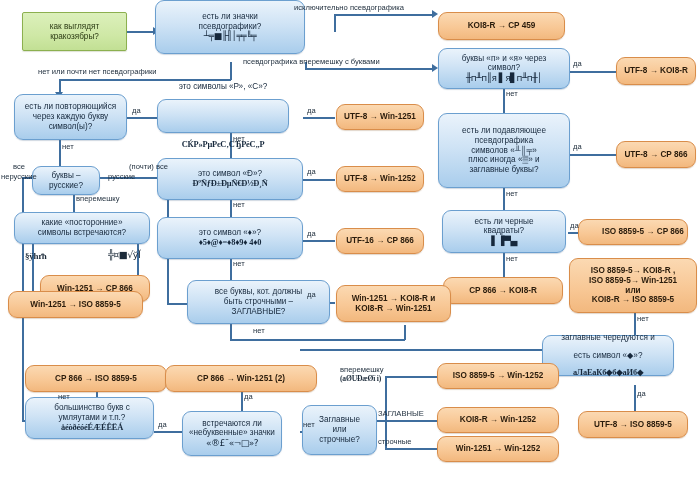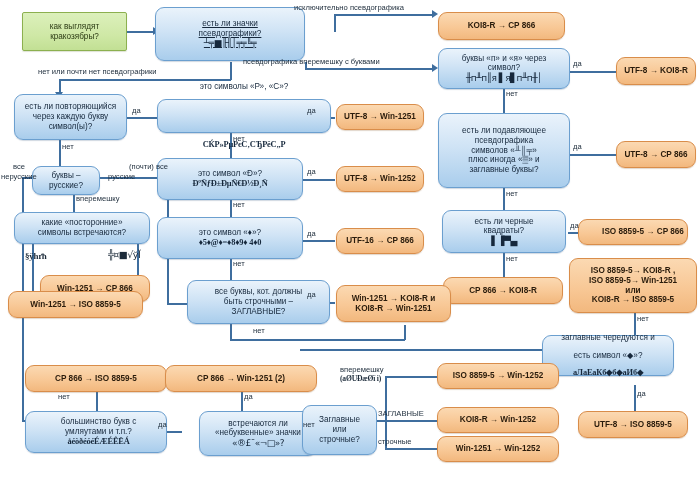--- a/index.html
+++ b/index.html
@@ -162,47 +162,47 @@
   <div class="line v" style="left:385px;top:420px;height:29px;"></div>
   <div class="line h" style="left:385px;top:448px;width:52px;"></div>
 
   <div class="line h" style="left:300px;top:349px;width:265px;"></div>
 
   <div class="node green" style="left:22px;top:12px;width:105px;height:39px;">
     <span class="l">как выглядят</span>
     <span class="l">кракозябры?</span>
   </div>
 
-  <div class="node blue" style="left:155px;top:7px;width:150px;height:54px;text-decoration:underline;">
+  <div class="node blue" style="left:155px;top:0;width:150px;height:54px;">
     <span class="l">есть ли значки</span>
     <span class="l">псевдографики?</span>
     <span class="l glyph">┴╤■╟╢│╤╤╚╤</span>
   </div>
 
   <div class="node orange" style="left:438px;top:12px;width:127px;height:28px;">
-    <span class="l">KOI8-R → CP 866</span>
+    <span class="l">KOI8-R → CP 459</span>
   </div>
 
   <div class="node blue" style="left:438px;top:48px;width:132px;height:41px;">
     <span class="l">буквы «п» и «я» через</span>
     <span class="l">символ?</span>
     <span class="l glyph">╫п╨п║я ▌я▋п╨п╫│</span>
   </div>
 
   <div class="node orange" style="left:616px;top:57px;width:80px;height:28px;">
     <span class="l">UTF-8 → KOI8-R</span>
   </div>
 
   <div class="node blue" style="left:14px;top:94px;width:113px;height:46px;">
     <span class="l">есть ли повторяющийся</span>
     <span class="l">через каждую букву</span>
     <span class="l">символ(ы)?</span>
   </div>
 
-  <div class="node blue" style="left:157px;top:99px;width:174px;height:34px;gap:48px;">
+  <div class="node blue" style="left:157px;top:99px;width:132px;height:34px;gap:48px;">
     <span class="l">это символы «Р», «С»?</span>
     <span class="l mono">СЌР»РµРєС‚СЂРёС„Р</span>
   </div>
 
   <div class="node orange" style="left:336px;top:104px;width:88px;height:26px;">
     <span class="l">UTF-8 → Win-1251</span>
   </div>
 
   <div class="node blue" style="left:438px;top:113px;width:132px;height:75px;">
     <span class="l">есть ли подавляющее</span>
@@ -295,27 +295,27 @@
   </div>
 
   <div class="node orange" style="left:25px;top:365px;width:142px;height:27px;">
     <span class="l">CP 866 → ISO 8859-5</span>
   </div>
 
   <div class="node orange" style="left:165px;top:365px;width:152px;height:27px;">
     <span class="l">CP 866 → Win-1251 (2)</span>
   </div>
 
-  <div class="node blue" style="left:25px;top:411px;width:142px;height:42px;padding-left:8px;">
+  <div class="node blue" style="left:25px;top:397px;width:129px;height:42px;padding-left:8px;">
     <span class="l">большинство букв с</span>
     <span class="l">умляутами и т.п.?</span>
     <span class="l mono">åéòðéóéÉÆÉÊËÁ</span>
   </div>
 
-  <div class="node blue" style="left:182px;top:411px;width:118px;height:45px;margin-left:17px;">
+  <div class="node blue" style="left:182px;top:411px;width:100px;height:45px;">
     <span class="l">встречаются ли</span>
     <span class="l">«небуквенные» значки</span>
     <span class="l glyph">«®£¯«¬□»?</span>
   </div>
 
   <div class="node blue" style="left:302px;top:405px;width:75px;height:50px;">
     <span class="l">Заглавные</span>
     <span class="l">или</span>
     <span class="l">строчные?</span>
   </div>

